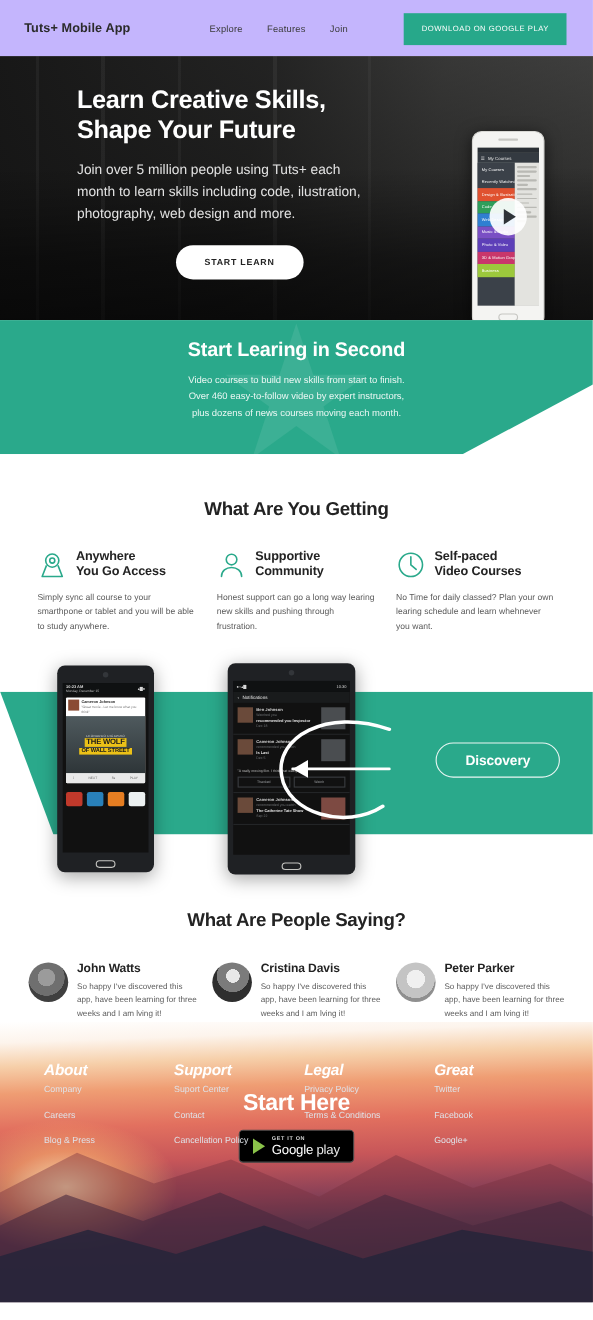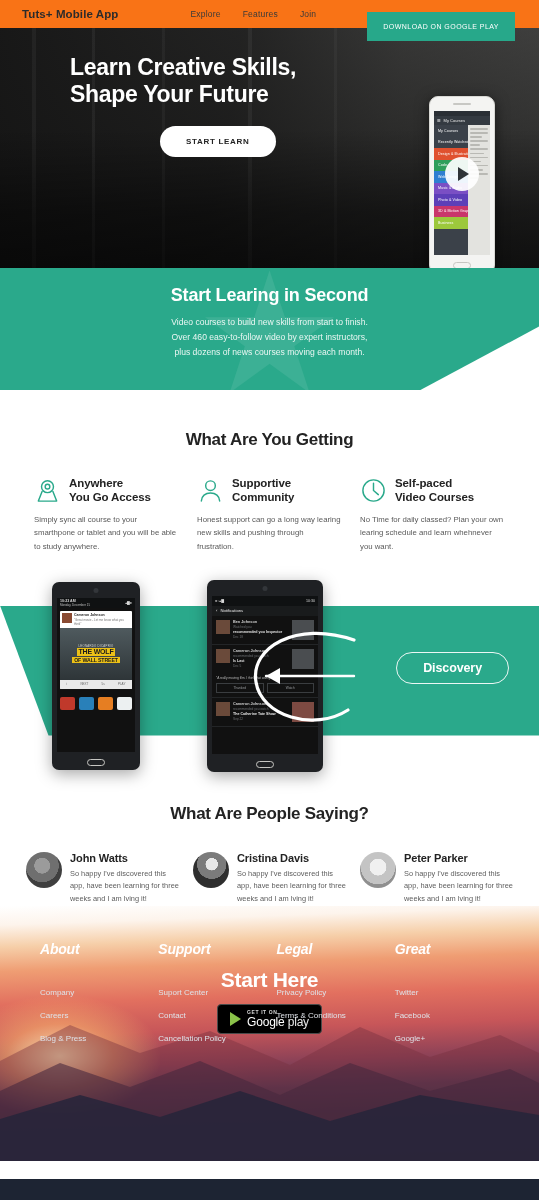--- a/index.html
+++ b/index.html
@@ -8,21 +8,21 @@
     font-family:"Liberation Sans", sans-serif;
     background:#fff;
     width:539px;
     overflow-x:hidden;
     -webkit-font-smoothing:antialiased;
   }
   .page { position:relative; width:539px; }
 
   
   .header {
-    position:relative; height:28px; background:#f97316;
+    position:relative; height:51px; background:#c4b5fd;
     display:flex; align-items:center; z-index:30;
   }
   .brand {
     font-size:11.5px; font-weight:bold; color:#2b2b2b;
     margin-left:22px; letter-spacing:.1px;
   }
   .nav { display:flex; gap:22px; margin-left:72px; }
   .nav a {
     font-size:8.5px; color:#3a3a3a; text-decoration:none; letter-spacing:.2px;
   }
@@ -244,21 +244,21 @@
   .gp-tx .s2{display:block;font-size:12px;color:#fff;margin-top:1px;letter-spacing:-.2px;}
   .gp-tx .s2 em{font-style:normal;color:#e8e8e8;font-weight:300;}
 
   .footer{
     position:relative;z-index:6;
     margin-top:-93px;padding:0 0 0 0;
   }
   .fcols{display:flex;padding:0 40px;gap:14px;}
   .fcol{flex:1;}
   .fcol h4{font-size:14px;color:#fff;font-weight:bold;letter-spacing:-.2px;font-style:italic;}
-  .fcol ul{list-style:none;margin-top:24px;}
+  .fcol ul{list-style:none;margin-top:0;}
   .fcol li{margin-bottom:5px;}
   .fcol a{font-size:8px;color:#dfe2e8;text-decoration:none;}
   .copy{
     text-align:center;font-size:8px;color:#c9ccd4;
     padding:26px 0 14px;background:#1d2433;margin-top:18px;
   }
 </style>
 </head>
 <body>
 
@@ -275,20 +275,21 @@
   </div>
 
   <div class="hero">
     <div class="hero-photo"></div>
 
     <div class="hero-inner">
       <div class="hero-title">
         <div>Learn Creative Skills,</div>
         <div>Shape Your Future</div>
       </div>
+      <div class="hero-sub">Join over 5 million people using Tuts+ each month to learn skills including code, ilustration, photography, web design and more.</div>
       <button class="hero-cta">START LEARN</button>
     </div>
 
     <div class="hero-phone">
       <div class="hp-top">
         <div class="hp-speaker"></div>
       </div>
       <div class="hp-screen">
         <div class="hp-status"></div>
         <div class="hp-bar">

